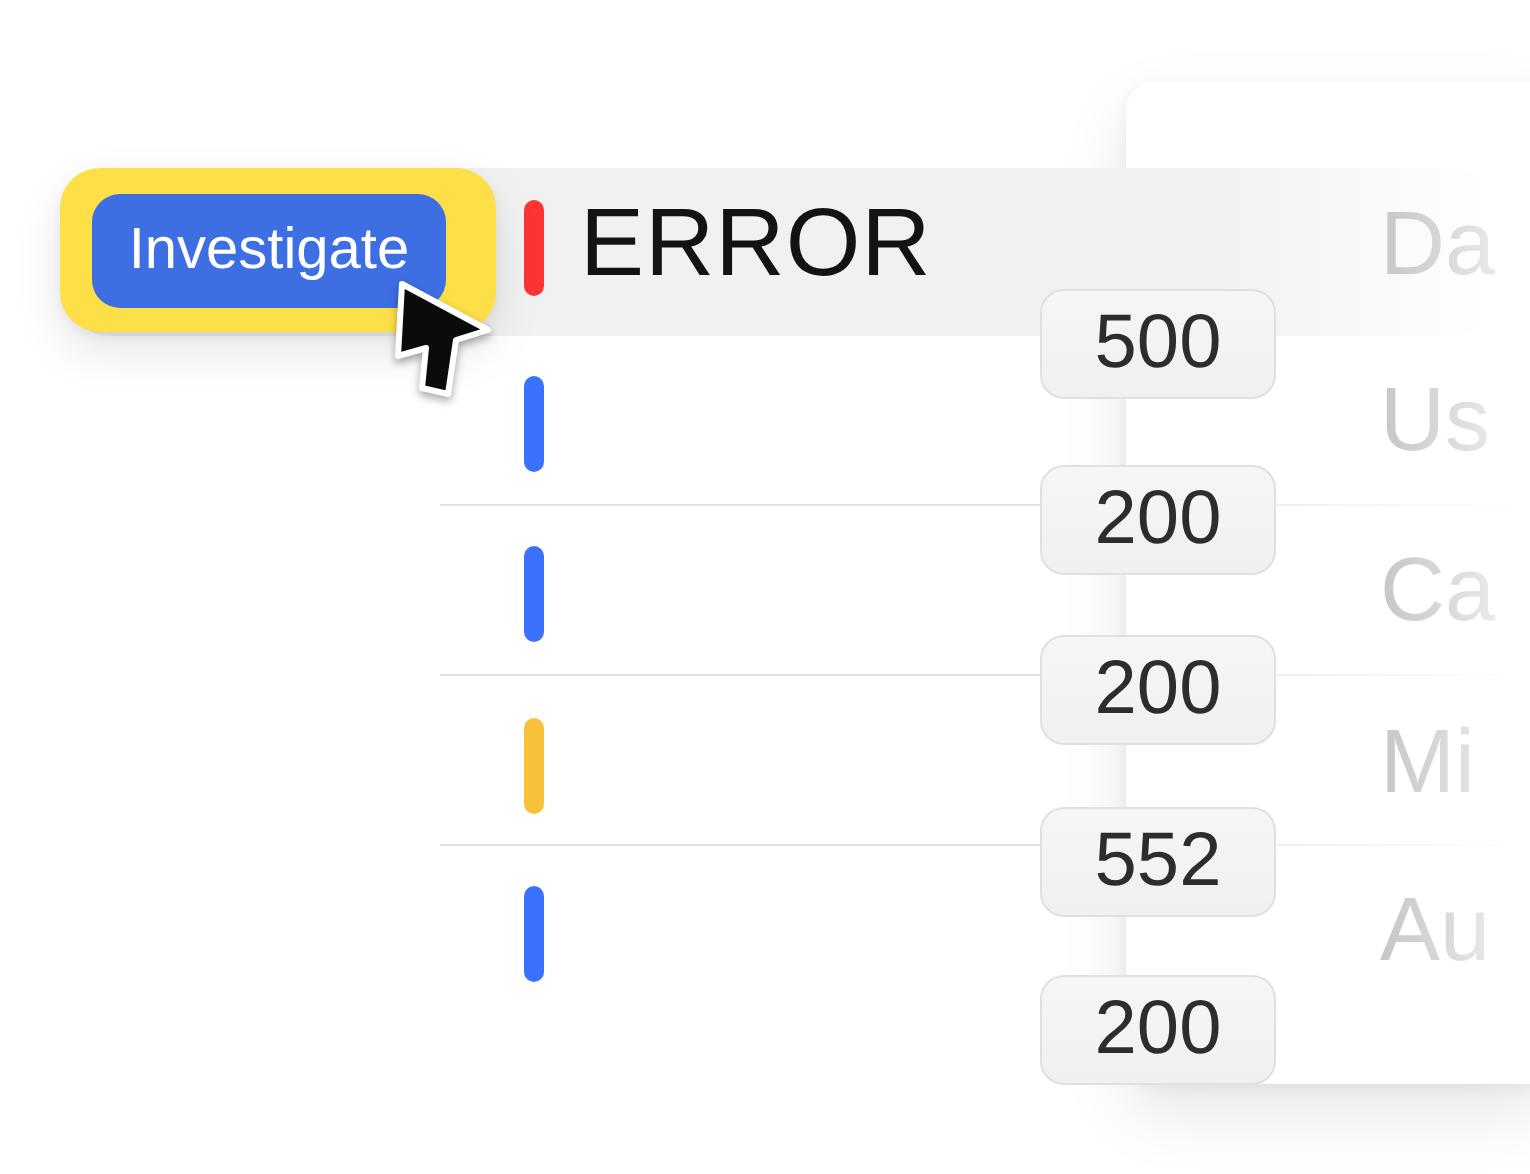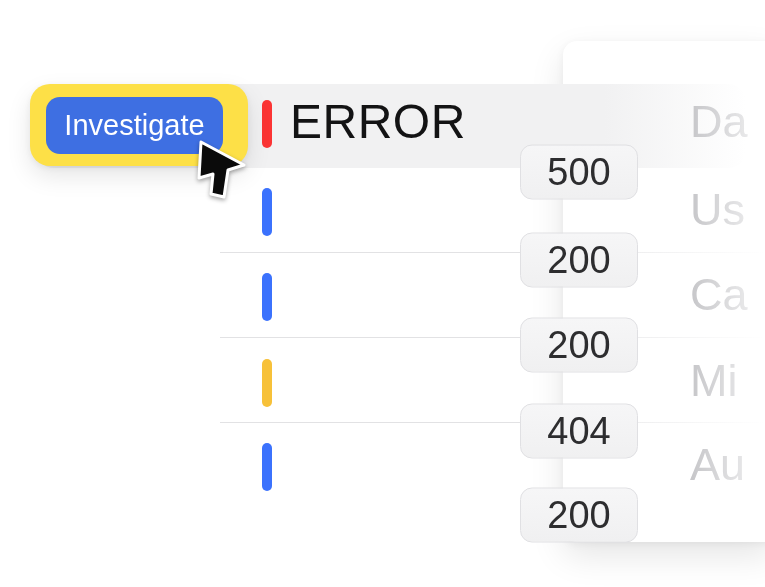--- a/index.html
+++ b/index.html
@@ -163,21 +163,21 @@
   <div class="row r3">
     <span class="bar" style="background: rgb(59, 114, 253);"></span>
     <span class="level"></span>
     <span class="badge">200</span>
     <span class="src">Ca</span>
   </div>
 
   <div class="row r4">
     <span class="bar" style="background: rgb(247, 193, 57);"></span>
     <span class="level"></span>
-    <span class="badge">404</span>
+    <span class="badge">552</span>
     <span class="src">Mi</span>
   </div>
 
   <div class="row r5">
     <span class="bar" style="background: rgb(59, 114, 253);"></span>
     <span class="level"></span>
     <span class="badge">200</span>
     <span class="src">Au</span>
   </div>
 

